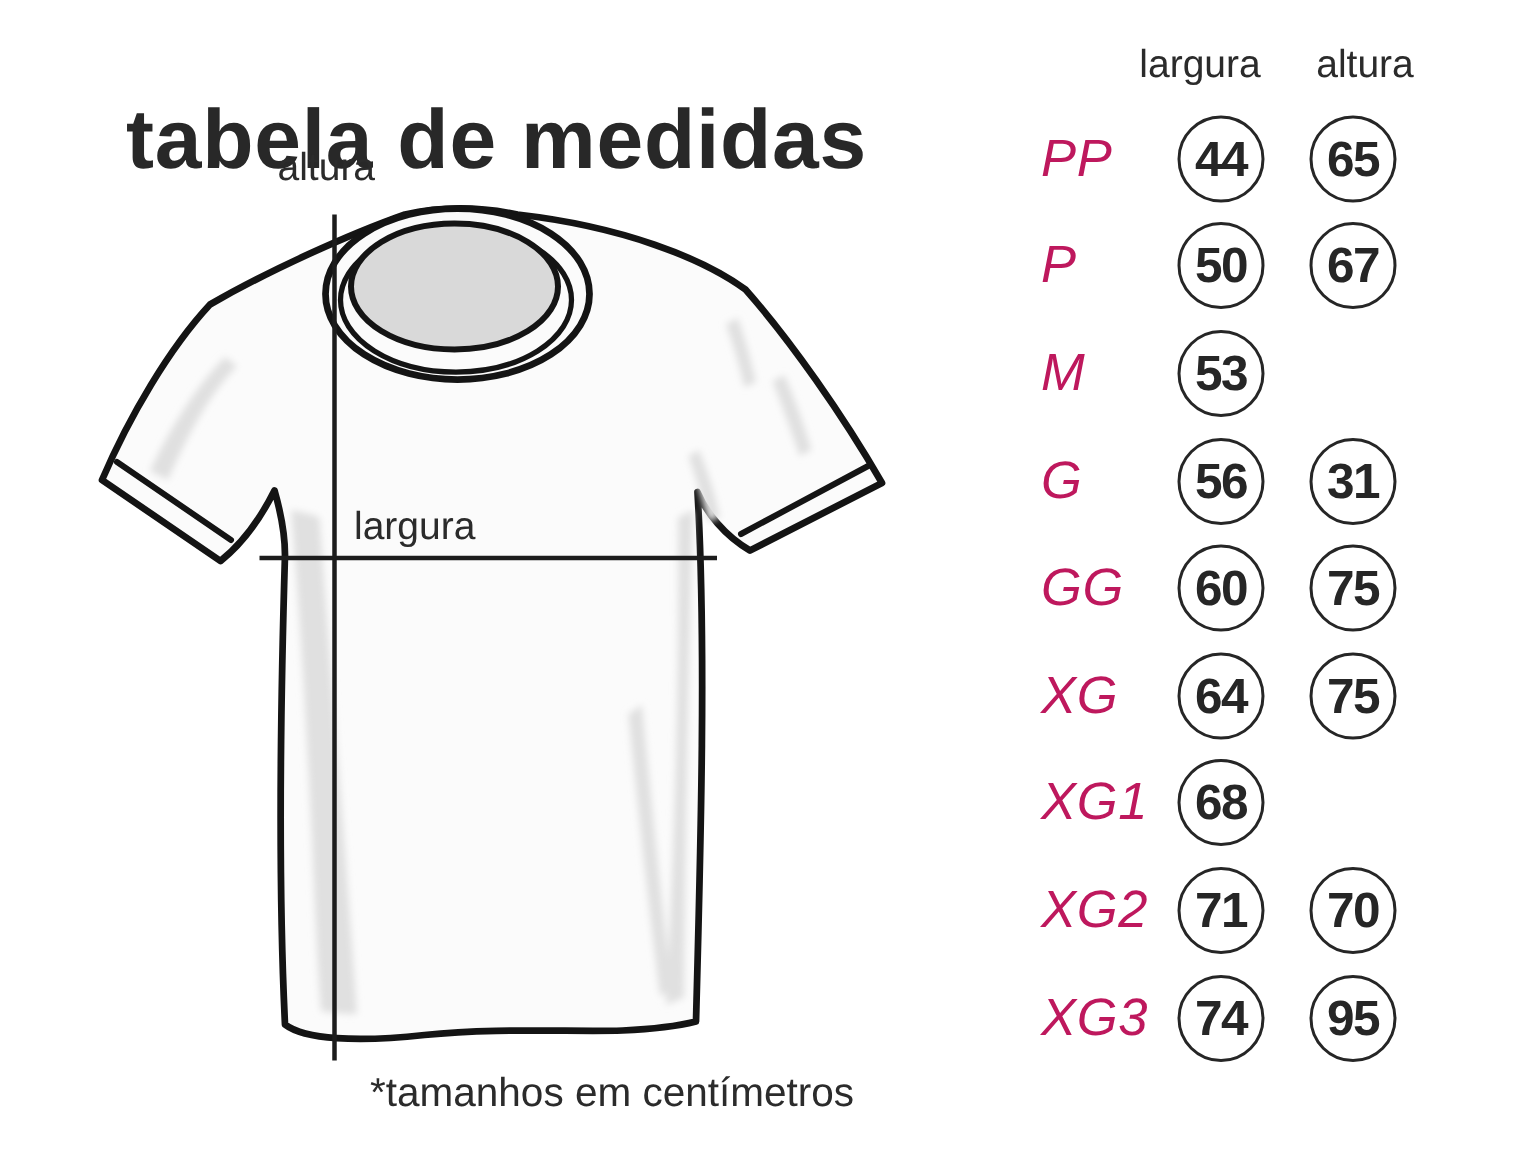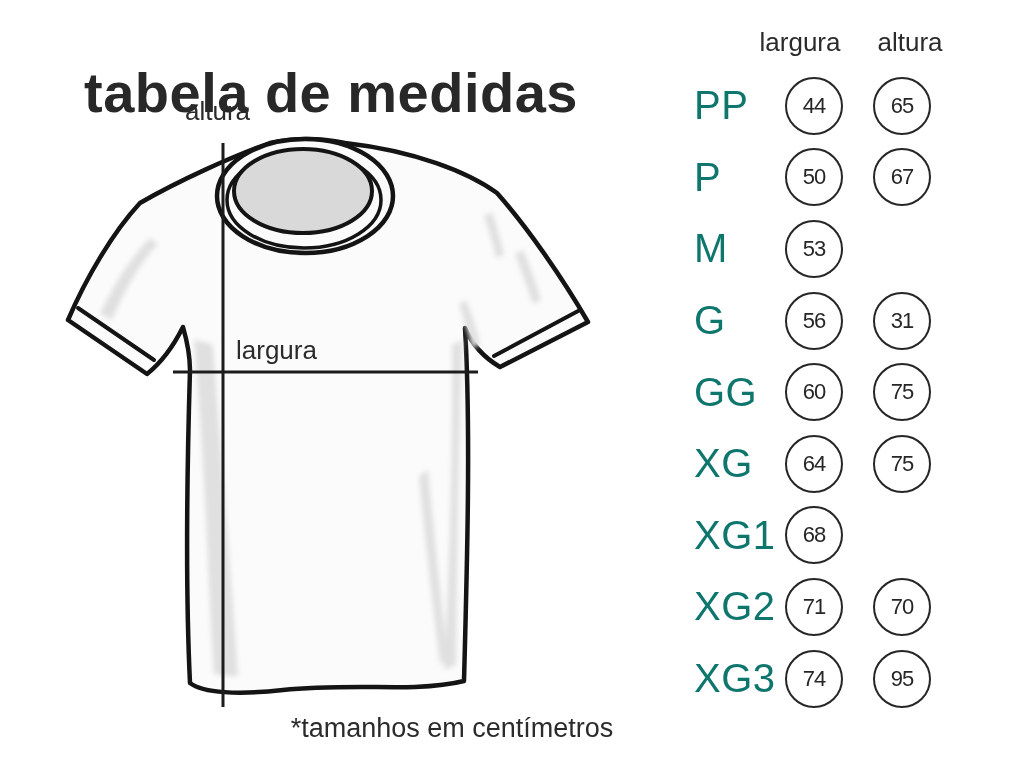--- a/index.html
+++ b/index.html
@@ -13,44 +13,44 @@
     font-size:56px;font-weight:600;letter-spacing:.5px;color:#282828;
     white-space:nowrap;
   }
   .diagram-svg{position:absolute;left:0;top:0;}
   .measure-label{
     position:absolute;font-size:26px;font-weight:500;color:#2b2b2b;white-space:nowrap;
   }
   .altura-label{left:185px;top:96px;}
   .largura-label{left:236px;top:335px;}
   .footnote{
-    position:absolute;left:452px;top:713px;transform:translateX(-50%);
+    position:absolute;left:408px;top:713px;transform:translateX(-50%);
     font-size:27px;font-weight:500;color:#2b2b2b;white-space:nowrap;
   }
   
   .sizes{position:absolute;left:694px;top:0;width:272px;}
   .sizes-header{
     display:grid;grid-template-columns:76px 88px 88px;
     padding-top:27px;height:43px;box-sizing:content-box;
     font-size:26px;font-weight:500;color:#2b2b2b;
   }
   .sizes-header .hcell{text-align:center;}
   .h-largura{transform:translateX(-14px);}
   .h-altura{transform:translateX(8px);}
   .size-row{
     display:grid;grid-template-columns:76px 88px 88px;
     height:71.6px;align-items:center;
   }
-  .size-label{font-size:40px;font-weight:500;letter-spacing:.5px;color:#0f766e;}
+  .size-label{font-size:35px;font-weight:500;letter-spacing:.5px;color:#be185d;font-style:italic;}
   .circle-cell{display:flex;justify-content:center;}
   .value-circle{
     width:58px;height:58px;box-sizing:border-box;
     border:2.5px solid #262626;border-radius:50%;
     display:flex;align-items:center;justify-content:center;
-    font-size:22px;font-weight:400;letter-spacing:-1px;color:#262626;
+    font-size:33px;font-weight:700;letter-spacing:-1px;color:#262626;
     background:#fff;
   }
 </style>
 </head>
 <body>
 
 <h1 class="page-title">tabela de medidas</h1>
 
 <svg class="diagram-svg" width="1024" height="783" viewBox="0 0 1024 783" aria-hidden="true">
   <defs>

